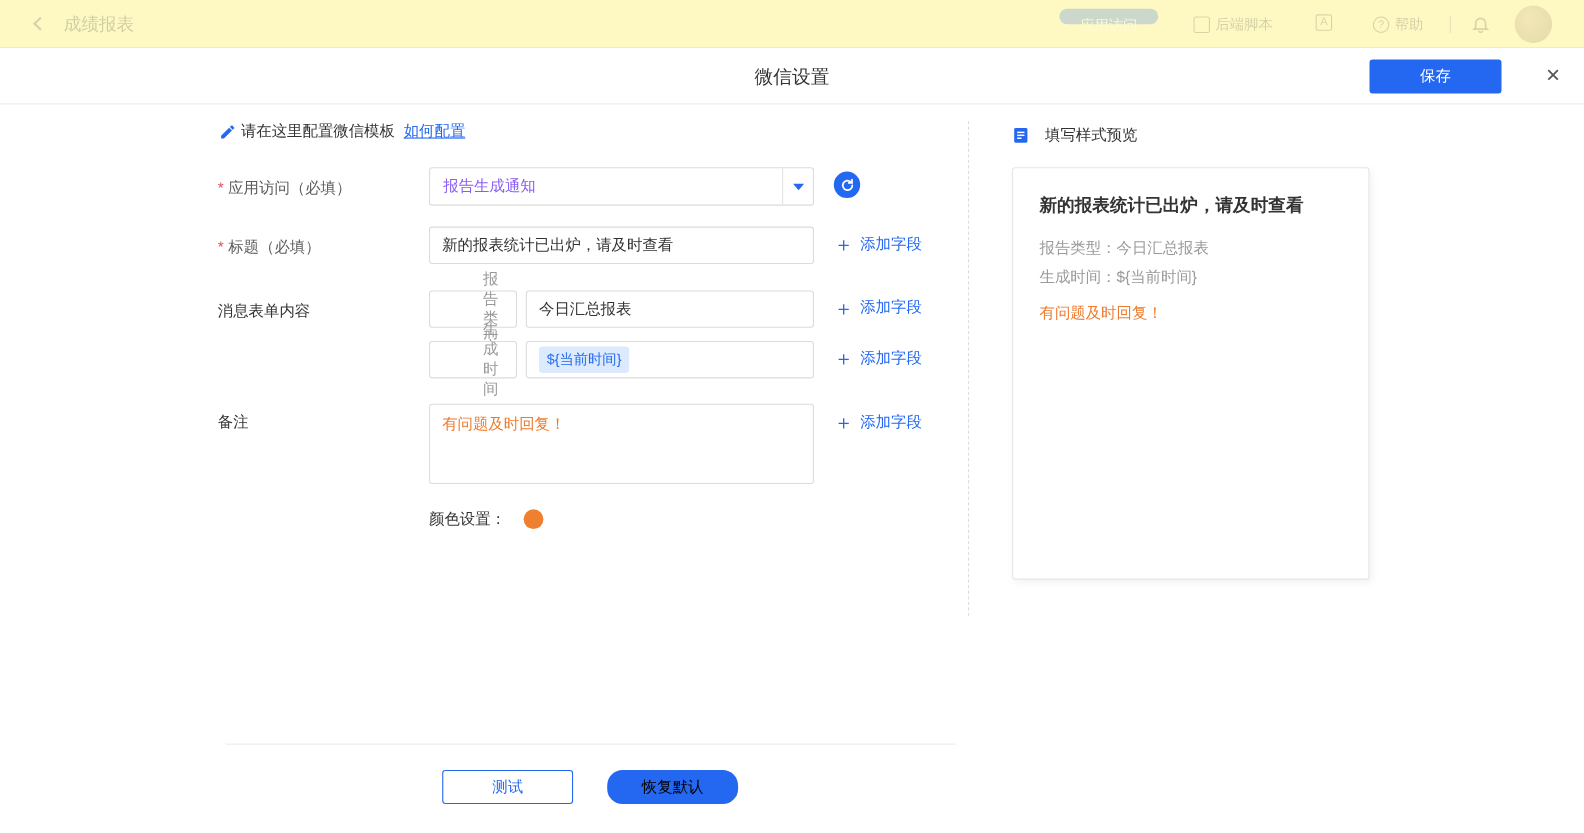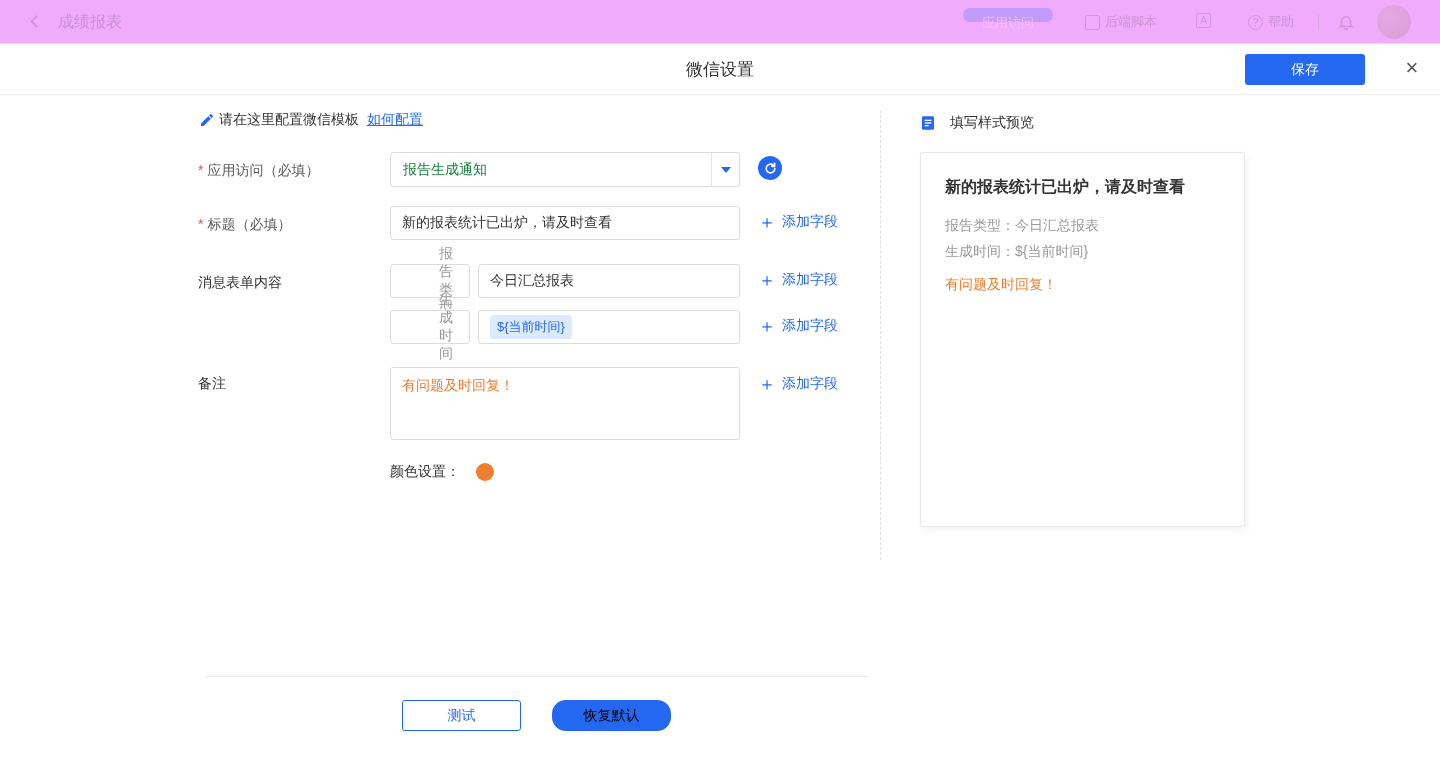--- a/index.html
+++ b/index.html
@@ -1,21 +1,21 @@
 <!DOCTYPE html>
 <html><head>
 <meta charset="utf-8">
 <style>
   * { margin:0; padding:0; box-sizing:border-box; }
   html,body { width:1440px; height:757px; overflow:hidden;
     font-family:"Liberation Sans","DejaVu Sans",sans-serif; background:#fff; }
 
   
   .topbar { position:absolute; left:0; top:0; width:1440px; height:44px;
-    background:#f0abfc; border-bottom:1px solid #e3e3e3; }
+    background:#fef9c3; border-bottom:1px solid #e3e3e3; }
   .topbar-dim { position:absolute; inset:0; opacity:0.22; }
   .tb-back { position:absolute; left:32px; top:17px; width:9px; height:9px;
     border-left:2px solid #555; border-bottom:2px solid #555; transform:rotate(45deg); }
   .tb-title { position:absolute; left:58px; top:12px; font-size:16px; color:#333; }
   .tb-pill { position:absolute; left:963px; top:8px; width:90px; height:14px; border-radius:15px;
     background:#2468f2; color:#fff; font-size:13px; text-align:center; line-height:29px; }
   .tb-item { position:absolute; top:13px; font-size:13px; color:#444; display:flex; align-items:center; gap:5px; }
   .tb-sq { width:15px; height:15px; border:1.5px solid #555; border-radius:2px;
     font-size:10px; line-height:13px; text-align:center; color:#555; }
   .tb-circ { width:15px; height:15px; border:1.5px solid #555; border-radius:50%;
@@ -39,21 +39,21 @@
   
   .hint-row { position:absolute; left:199px; top:66px; height:20px; display:flex; align-items:center; gap:4px; }
   .hint-text { font-size:14px; color:#333; }
   .hint-link { font-size:14px; color:#2468f2; text-decoration:underline; cursor:pointer; margin-left:4px; }
 
   .form-label { position:absolute; left:198px; font-size:14px; color:#5c5c5c; }
   .req { color:#e34d59; margin-right:4px; }
 
   .select-box { position:absolute; left:390px; top:108px; width:350px; height:35px;
     border:1px solid #dcdcdc; border-radius:3px; background:#fff; cursor:pointer; }
-  .select-value { position:absolute; left:12px; top:8px; font-size:14px; color:#15803d; }
+  .select-value { position:absolute; left:12px; top:8px; font-size:14px; color:#8b5cf6; }
   .select-arrow-zone { position:absolute; right:0; top:0; width:28px; height:33px;
     border-left:1px solid #e4e4e4; }
   .caret-down { position:absolute; left:9px; top:14px; width:0; height:0;
     border-left:5px solid transparent; border-right:5px solid transparent; border-top:6px solid #2468f2; }
 
   .refresh-btn { position:absolute; left:758px; top:112px; width:24px; height:24px; border-radius:50%;
     background:#2468f2; cursor:pointer; display:flex; align-items:center; justify-content:center; }
 
   .text-input { position:absolute; border:1px solid #dcdcdc; border-radius:3px; background:#fff;
     font-size:14px; color:#333; padding:0 11px; display:flex; align-items:center; }

